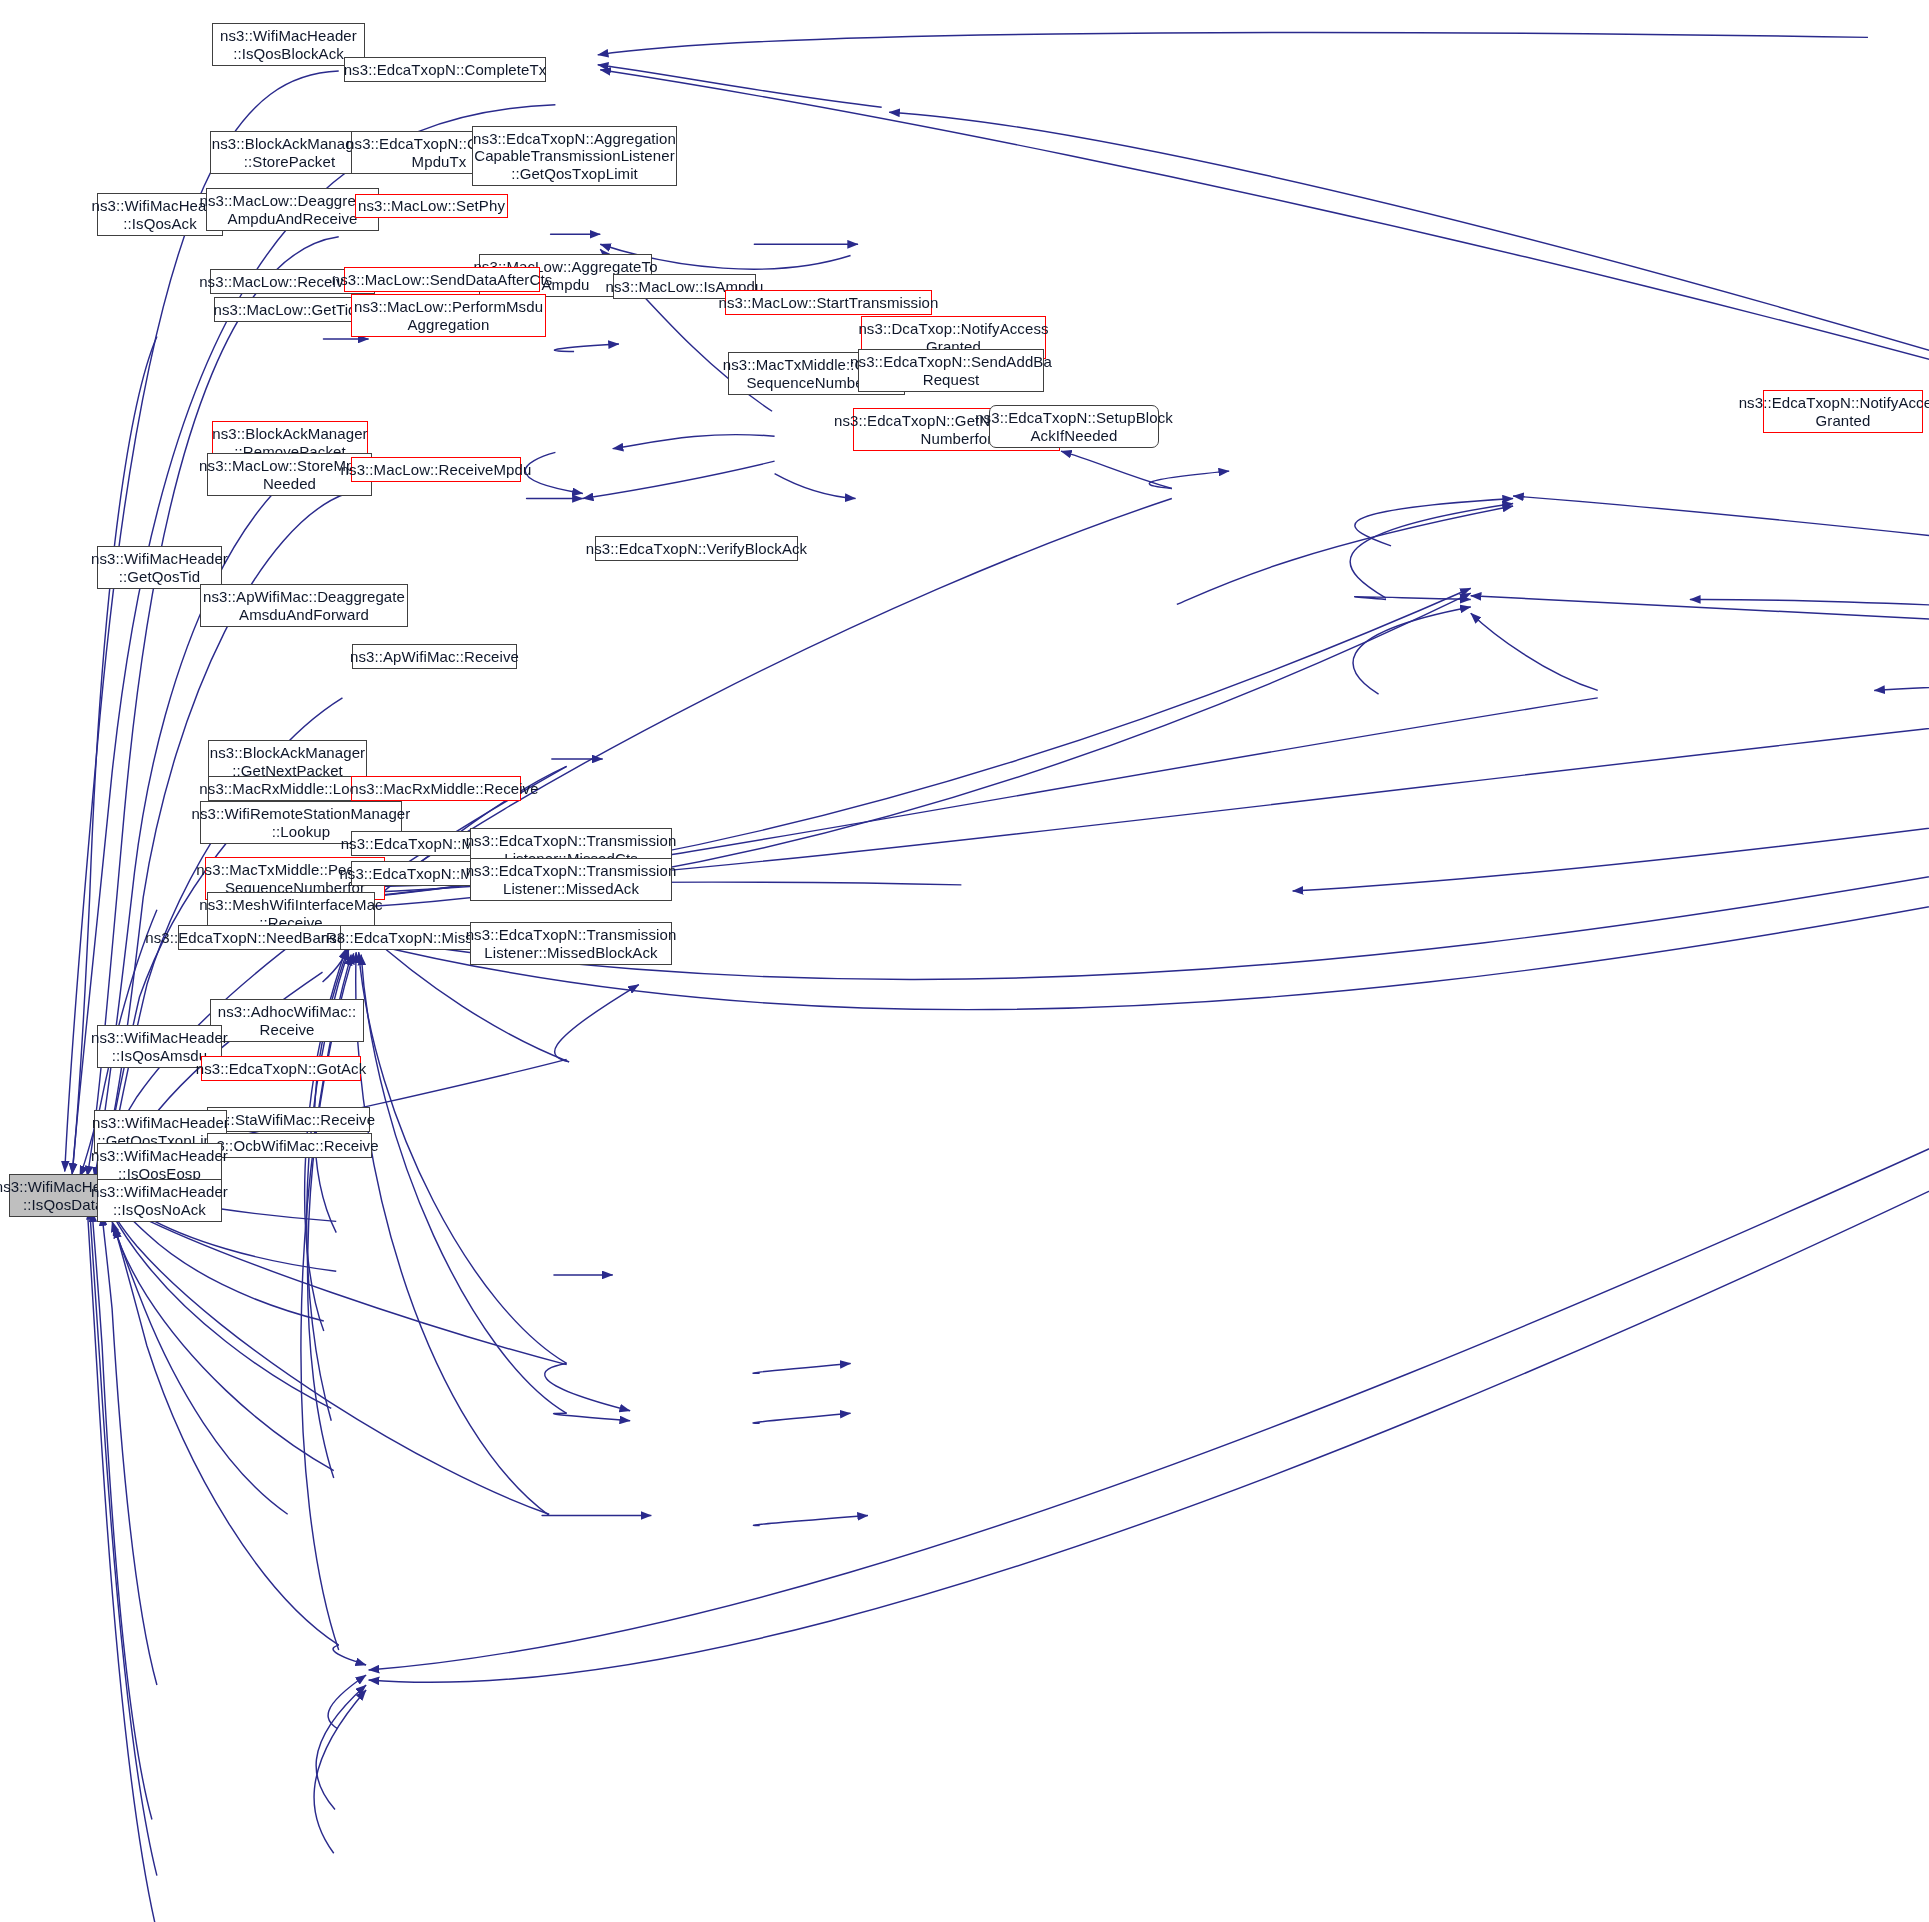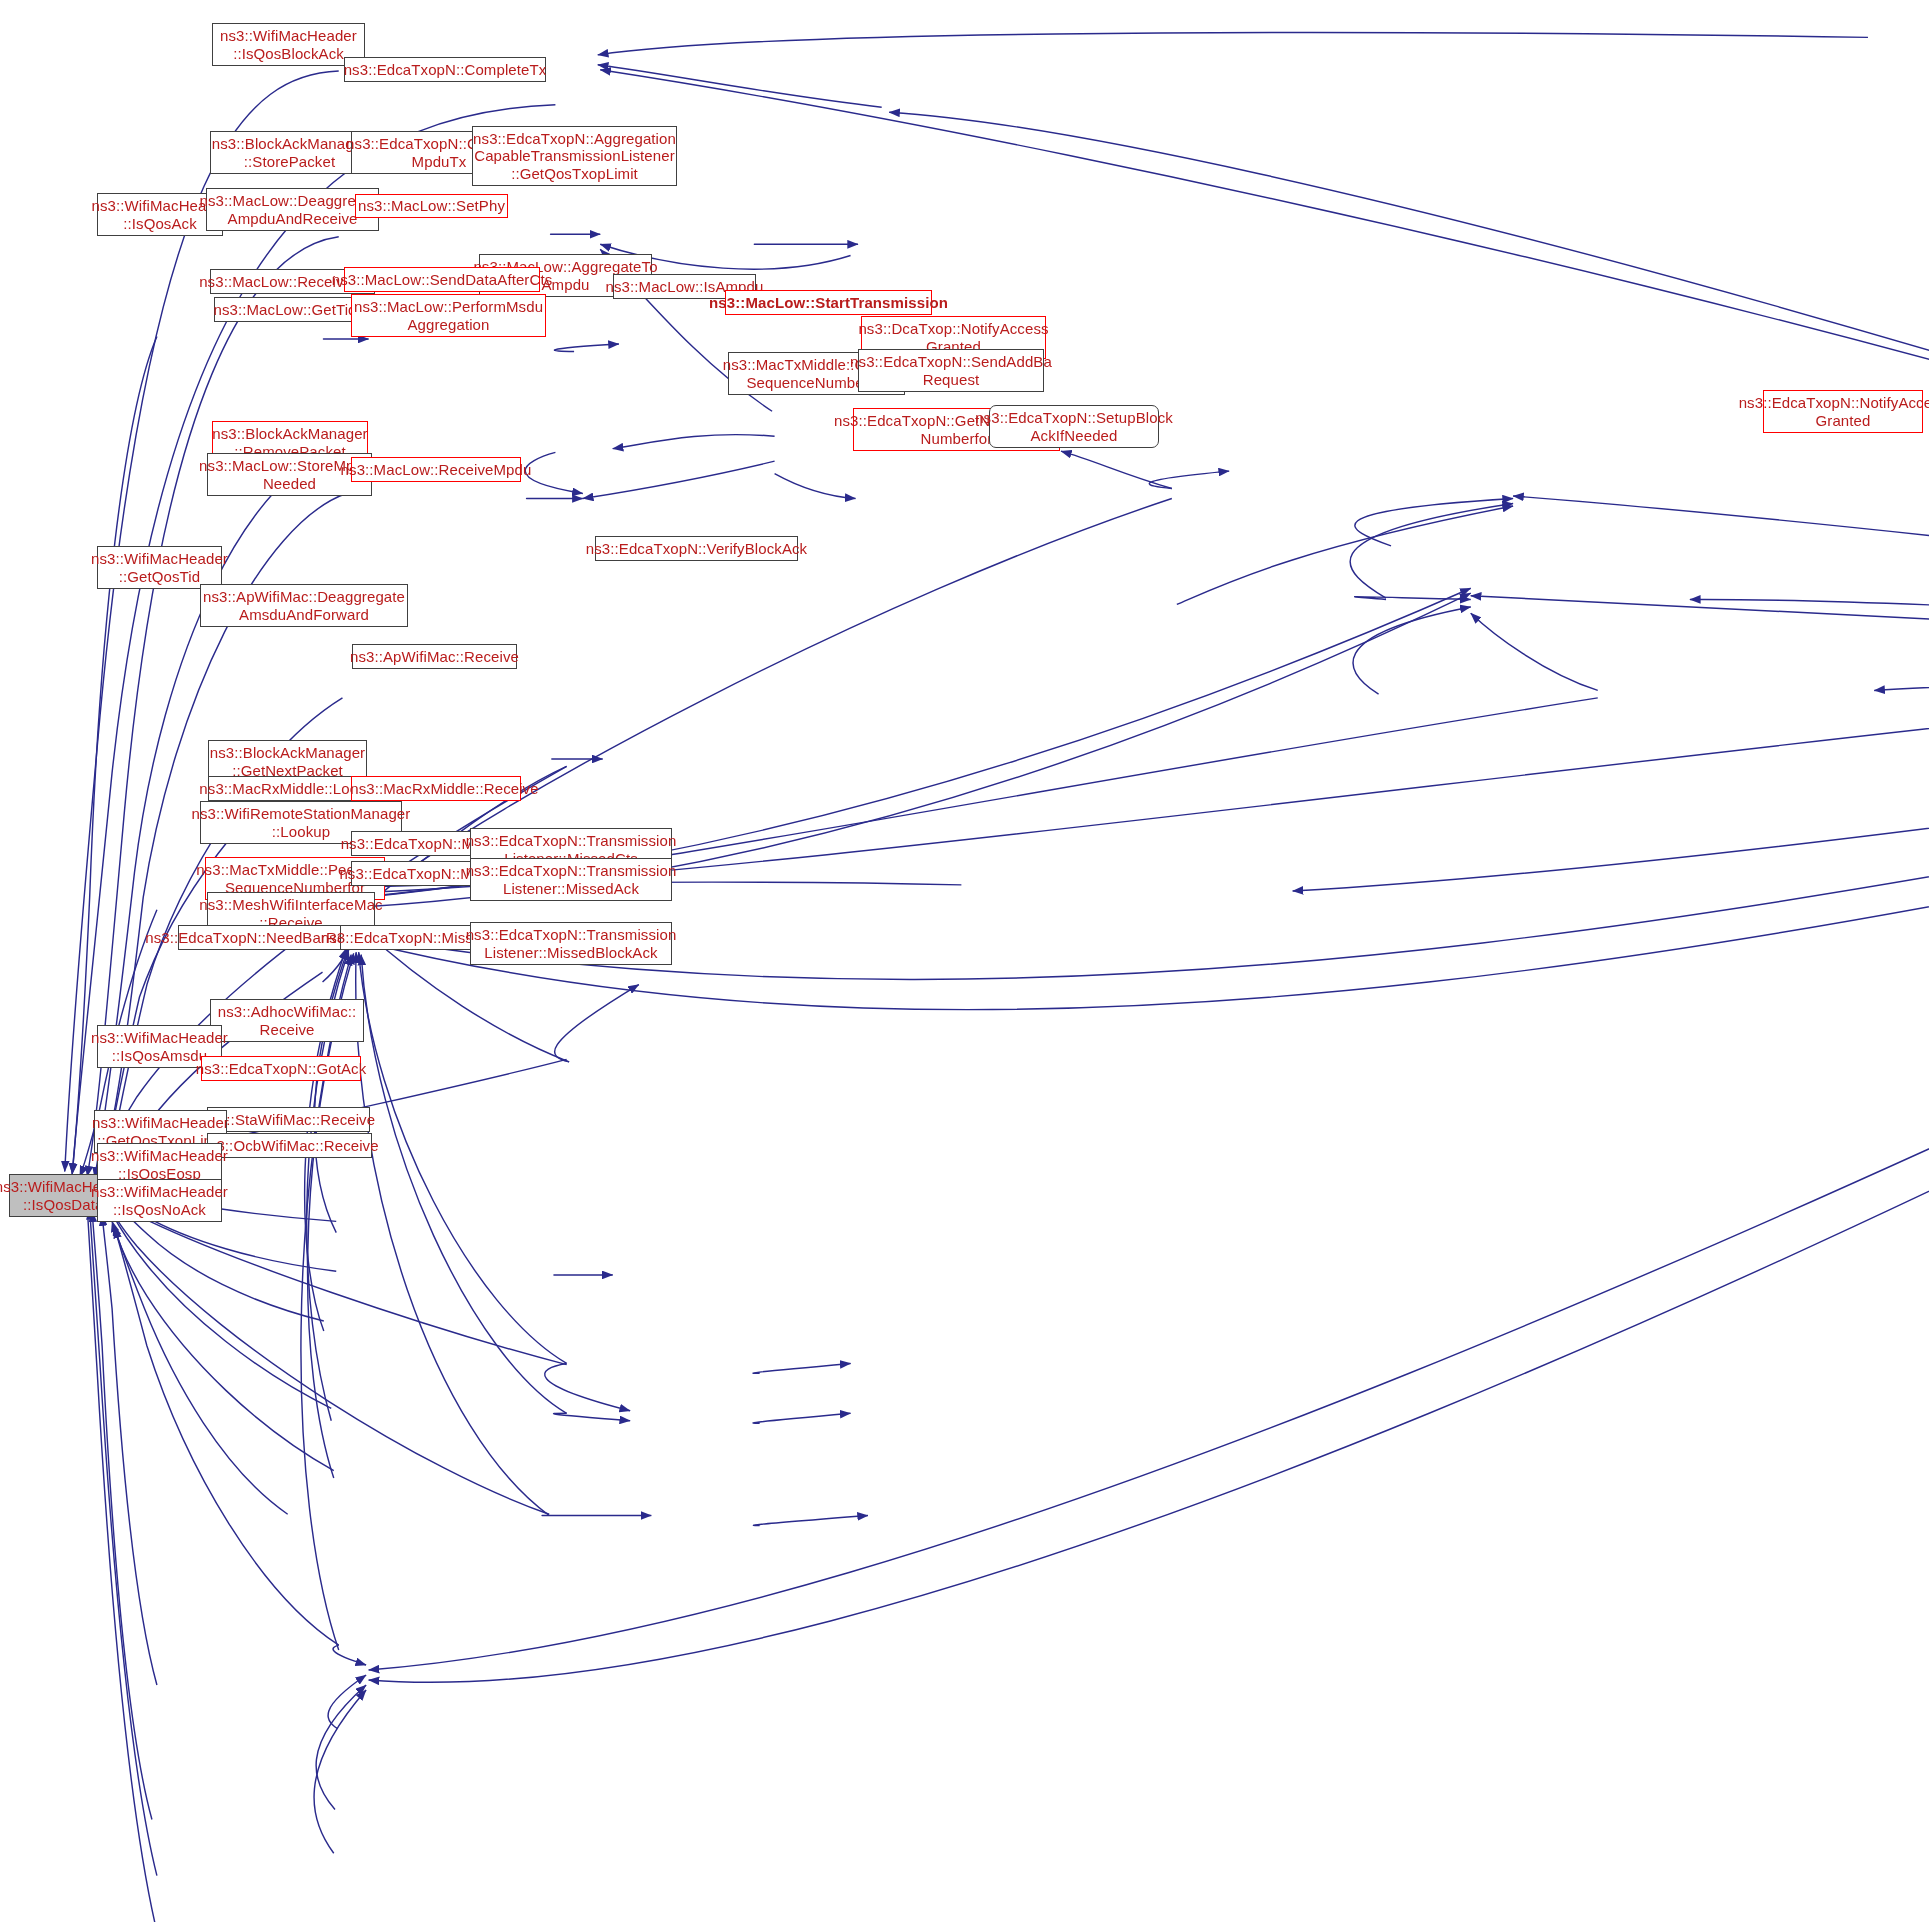--- a/index.html
+++ b/index.html
@@ -26,21 +26,21 @@
   }
   .node {
     position: absolute;
     box-sizing: border-box;
     display: flex;
     align-items: center;
     justify-content: center;
     text-align: center;
     background: #ffffff;
     border: 1.2px solid #404040;
-    color: #b91c1c;
+    color: #0f172a;
     font-size: 15px;
     line-height: 1.14;
     letter-spacing: 0.1px;
     padding: 0.8px 3.1px;
     white-space: pre-line;
     z-index: 5;
   }
   .node.red {
     border-color: #ff0000;
     border-width: 1.5px;
@@ -192,21 +192,21 @@
 AmpduAndReceive</div>
     <div class="node red" style="left: 355px; top: 194px; width: 153px; height: 24px; border-color: rgb(255, 0, 0);">ns3::MacLow::SetPhy</div>
     <div class="node" style="left: 479px; top: 254px; width: 173px; height: 43px;">ns3::MacLow::AggregateTo
 Ampdu</div>
     <div class="node" style="left: 210px; top: 269px; width: 165px; height: 25px;">ns3::MacLow::ReceiveError</div>
     <div class="node red" style="left: 344px; top: 267px; width: 196px; height: 25px; border-color: rgb(255, 0, 0);">ns3::MacLow::SendDataAfterCts</div>
     <div class="node" style="left: 613px; top: 274px; width: 143px; height: 25px;">ns3::MacLow::IsAmpdu</div>
     <div class="node" style="left: 214px; top: 297px; width: 142px; height: 25px;">ns3::MacLow::GetTid</div>
     <div class="node red" style="left: 351px; top: 294px; width: 195px; height: 43px; border-color: rgb(255, 0, 0);">ns3::MacLow::PerformMsdu
 Aggregation</div>
-    <div class="node red" style="left: 725px; top: 290px; width: 207px; height: 25px; border-color: rgb(255, 0, 0); font-weight: bold;">ns3::MacLow::StartTransmission</div>
+    <div class="node red" style="left: 725px; top: 290px; width: 207px; height: 25px; border-color: rgb(255, 0, 0);">ns3::MacLow::StartTransmission</div>
     <div class="node red" style="left: 861px; top: 316px; width: 185px; height: 43px; border-color: rgb(255, 0, 0);">ns3::DcaTxop::NotifyAccess
 Granted</div>
     <div class="node" style="left: 728px; top: 352px; width: 177px; height: 43px;">ns3::MacTxMiddle::GetNext
 SequenceNumberfor</div>
     <div class="node" style="left: 858px; top: 349px; width: 186px; height: 43px;">ns3::EdcaTxopN::SendAddBa
 Request</div>
     <div class="node red" style="left: 1763px; top: 390px; width: 160px; height: 43px; border-color: rgb(255, 0, 0);">ns3::EdcaTxopN::NotifyAccess
 Granted</div>
     <div class="node red" style="left: 853px; top: 408px; width: 207px; height: 43px; border-color: rgb(255, 0, 0);">ns3::EdcaTxopN::GetNextSequence
 Numberfor</div>

